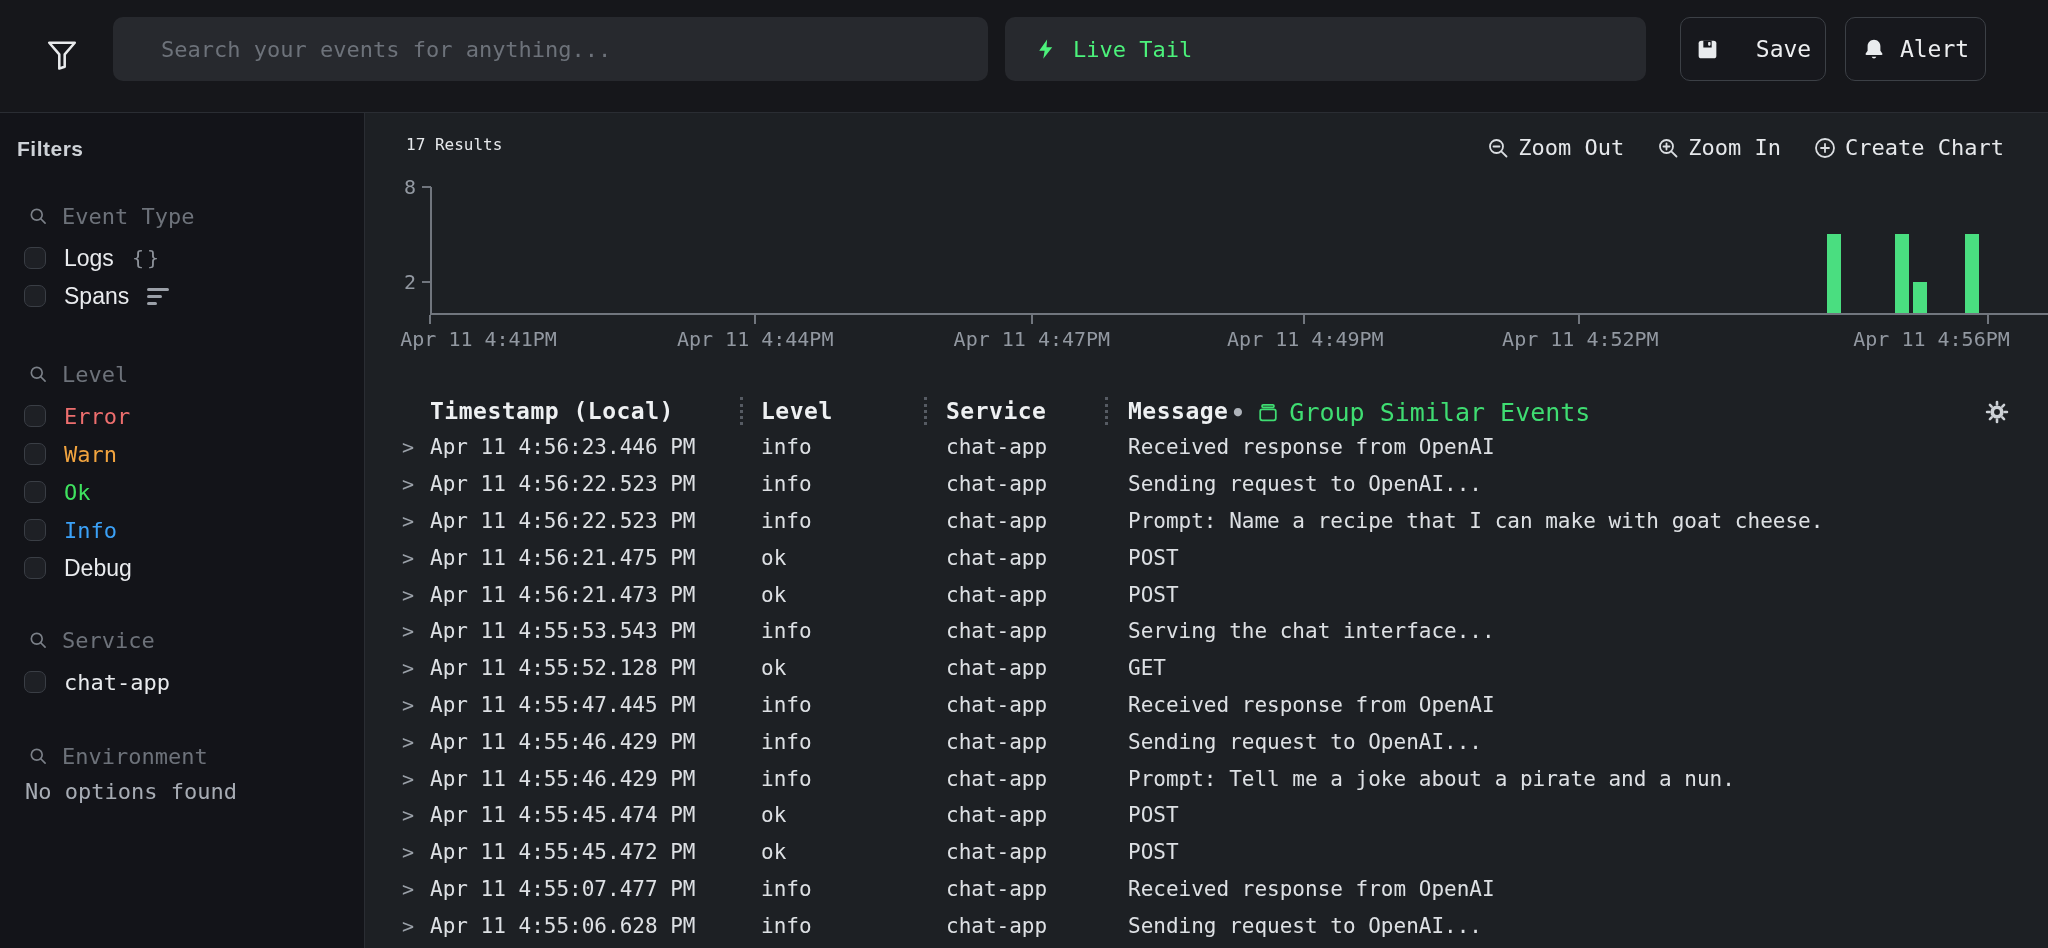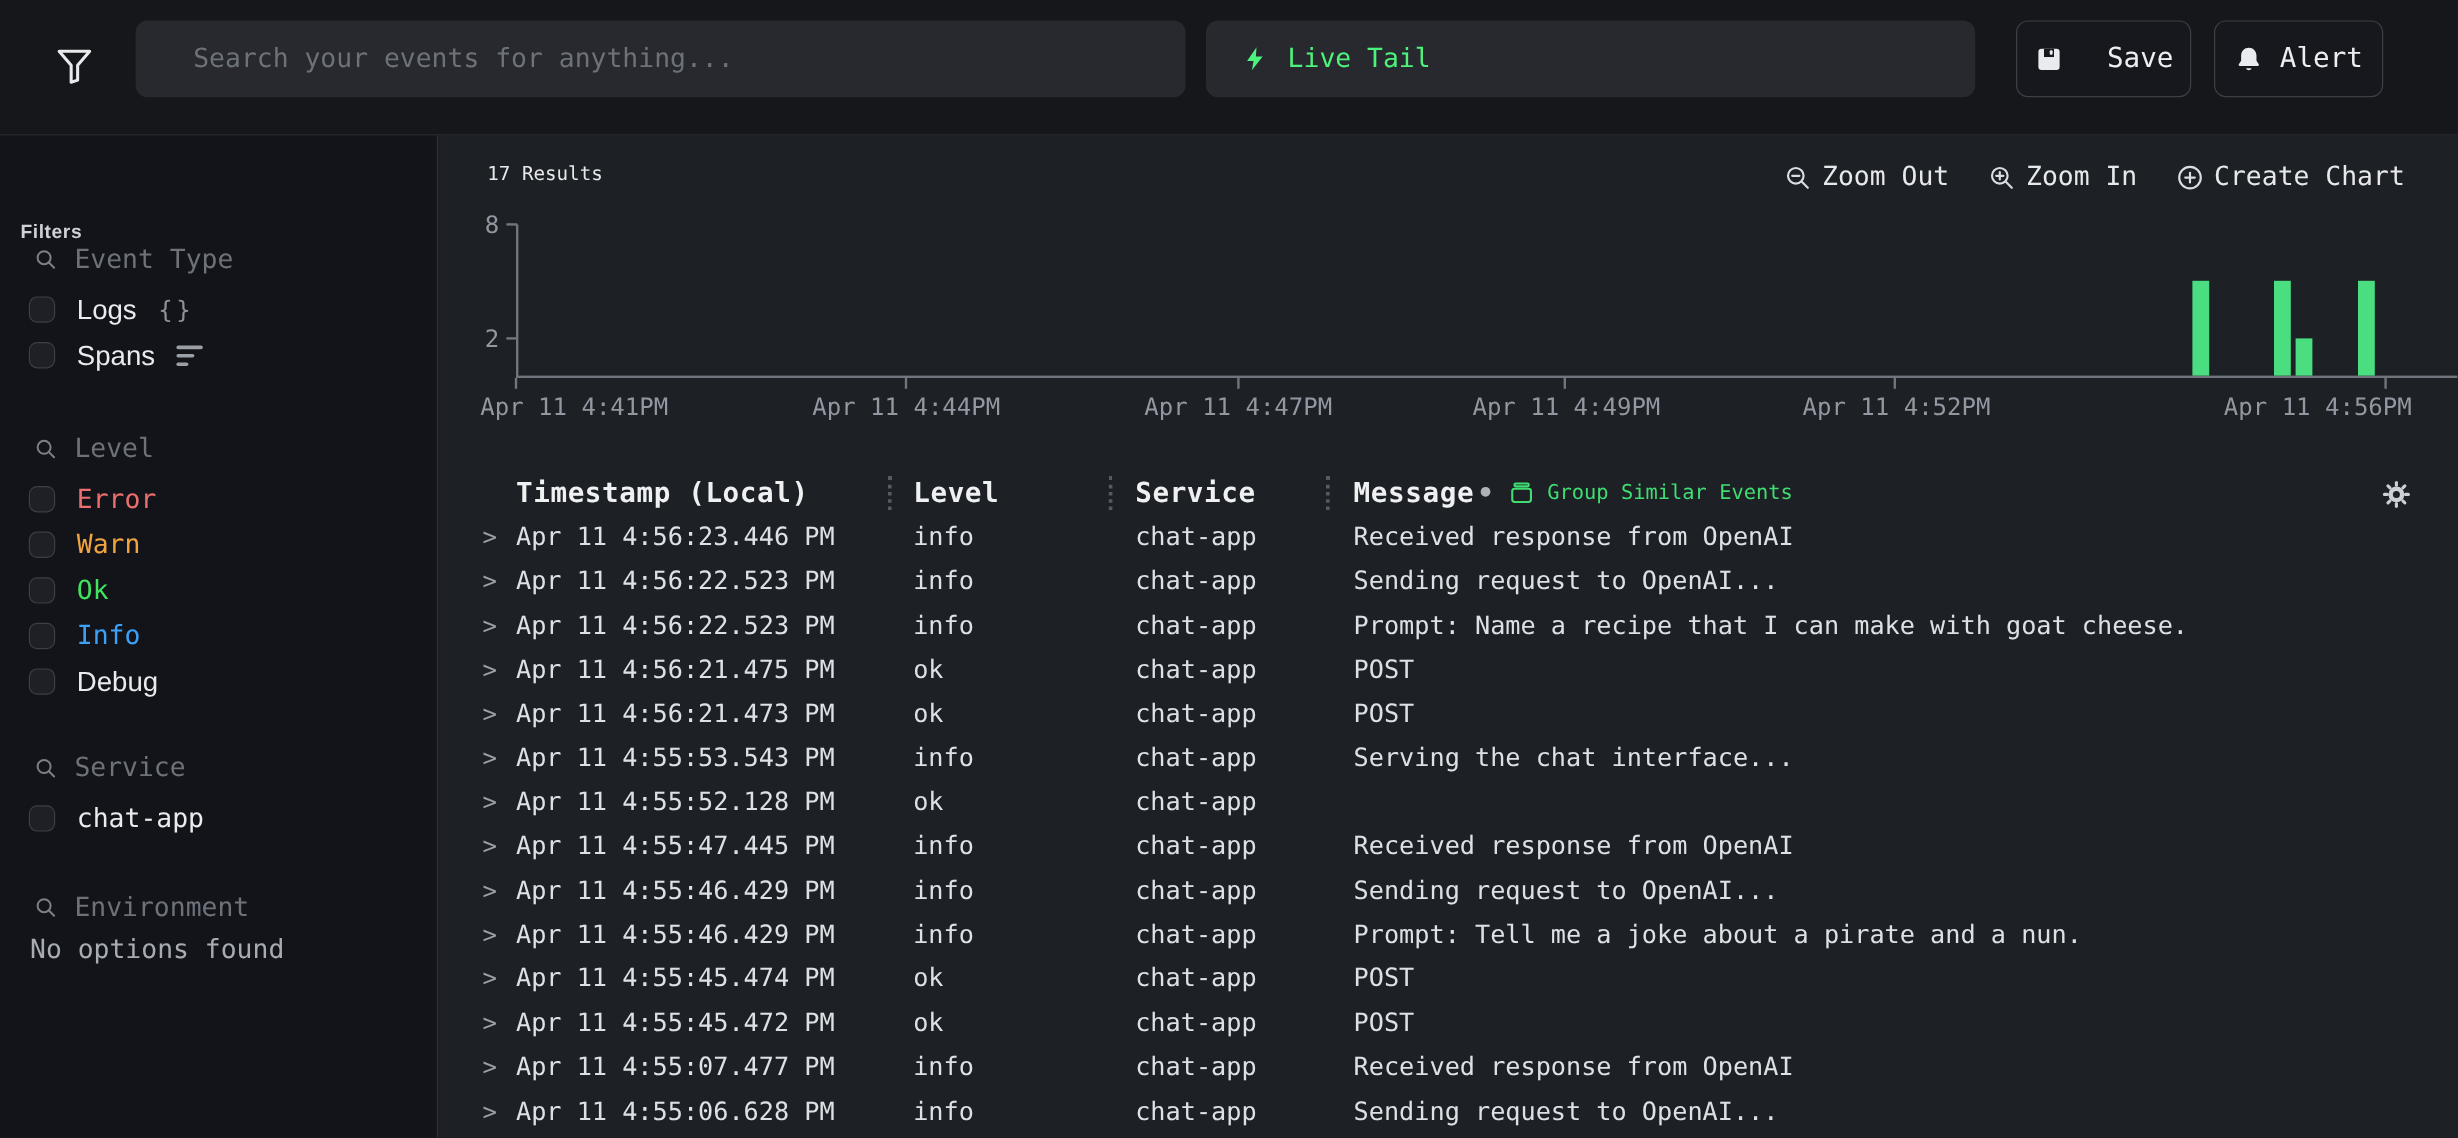--- a/index.html
+++ b/index.html
@@ -35,21 +35,21 @@
     padding:0 48px;font-family:inherit;font-size:22px;color:var(--text);
   }
   .search-input::placeholder{color:var(--placeholder);}
   .livetail{position:absolute;left:1005px;top:17px;width:641px;height:64px;background:var(--input-bg);border-radius:10px;display:flex;align-items:center;gap:16px;padding-left:30px;cursor:pointer;}
   .livetail-label{color:var(--green);font-size:22px;}
   .tb-btn{position:absolute;top:17px;height:64px;background:var(--btn-bg);border:1px solid var(--btn-border);border-radius:10px;display:flex;align-items:center;justify-content:center;gap:14px;color:#edeef0;font-size:23px;font-weight:500;cursor:pointer;}
   .btn-save{left:1680px;width:146px;gap:36px;}
   .btn-alert{left:1845px;width:141px;}
   
   .sidebar{position:absolute;left:0;top:113px;width:365px;height:835px;background:var(--sidebar-bg);border-right:1px solid var(--border);}
-  .filters-title{position:absolute;left:17px;top:24px;font-family:"Liberation Sans",sans-serif;font-weight:700;font-size:16px;color:#ced2d7;letter-spacing:.5px;margin-top:48px;}
+  .filters-title{position:absolute;left:17px;top:24px;font-family:"Liberation Sans",sans-serif;font-weight:700;font-size:21px;color:#ced2d7;letter-spacing:.5px;}
   .side-section{position:absolute;left:0;width:100%;}
   .side-search{display:flex;align-items:center;gap:14px;height:30px;padding-left:28px;cursor:text;}
   .side-search .lbl{color:var(--placeholder);font-size:22px;}
   .side-opts{margin-top:8px;}
   .side-opt{display:flex;align-items:center;gap:18px;height:38px;padding-left:24px;cursor:pointer;}
   .cb{width:22px;height:22px;border-radius:7px;background:#1e2025;border:1.5px solid #3a3e45;flex:0 0 auto;}
   .opt-label{font-size:22px;color:#e9ebee;}
   .opt-label.sans{font-family:"Liberation Sans",sans-serif;font-size:23px;}
   .braces{color:#8d929a;font-size:20px;letter-spacing:3px;}
   .span-lines{display:flex;flex-direction:column;gap:4px;}
@@ -68,21 +68,21 @@
   .y-tick-label{position:absolute;width:36px;left:14px;text-align:right;font-size:20px;color:var(--muted);transform:translateY(-12px);}
   .x-tick{position:absolute;top:202px;width:2px;height:9px;background:var(--axis);}
   .x-tick-label{position:absolute;top:214px;width:200px;margin-left:-100px;text-align:center;font-size:20px;color:var(--muted);white-space:nowrap;}
   .bar{position:absolute;width:14px;background:var(--bar-green);cursor:pointer;}
   
   .thead{position:absolute;left:0;top:280px;width:100%;height:40px;font-weight:700;font-size:23px;color:#eef0f2;letter-spacing:.5px;}
   .th{position:absolute;top:5px;white-space:nowrap;}
   .th-sep{position:absolute;top:4px;height:28px;width:0;border-left:3px dotted #565b63;}
   .msg-extra{position:absolute;top:5px;display:flex;align-items:center;gap:12px;}
   .bullet{color:#aeb3ba;font-weight:700;}
-  .group-similar{display:flex;align-items:center;gap:10px;color:var(--green2);font-weight:400;font-size:17px;cursor:pointer;letter-spacing:0;}
+  .group-similar{display:flex;align-items:center;gap:10px;color:var(--green2);font-weight:400;font-size:25px;cursor:pointer;letter-spacing:0;}
   .gear{position:absolute;right:38px;top:6px;cursor:pointer;width:26px;height:26px;}
   .rows{position:absolute;left:0;top:316px;width:100%;height:519px;overflow:hidden;}
   .row{display:grid;grid-template-columns:28px 331px 185px 182px 1fr;padding-left:36px;height:36.8px;align-items:center;font-size:21px;color:#dde0e4;cursor:pointer;white-space:nowrap;}
   .row .chev{color:#9aa0a8;font-size:20px;}
   svg{display:block;}
 </style>
 </head>
 <body>
 
 <div class="topbar">
@@ -362,20 +362,21 @@
         <span>Apr 11 4:55:53.543 PM</span>
         <span>info</span>
         <span>chat-app</span>
         <span>Serving the chat interface...</span>
       </div>
       <div class="row">
         <span class="chev">&gt;</span>
         <span>Apr 11 4:55:52.128 PM</span>
         <span>ok</span>
         <span>chat-app</span>
+        <span>GET</span>
       </div>
       <div class="row">
         <span class="chev">&gt;</span>
         <span>Apr 11 4:55:47.445 PM</span>
         <span>info</span>
         <span>chat-app</span>
         <span>Received response from OpenAI</span>
       </div>
       <div class="row">
         <span class="chev">&gt;</span>

